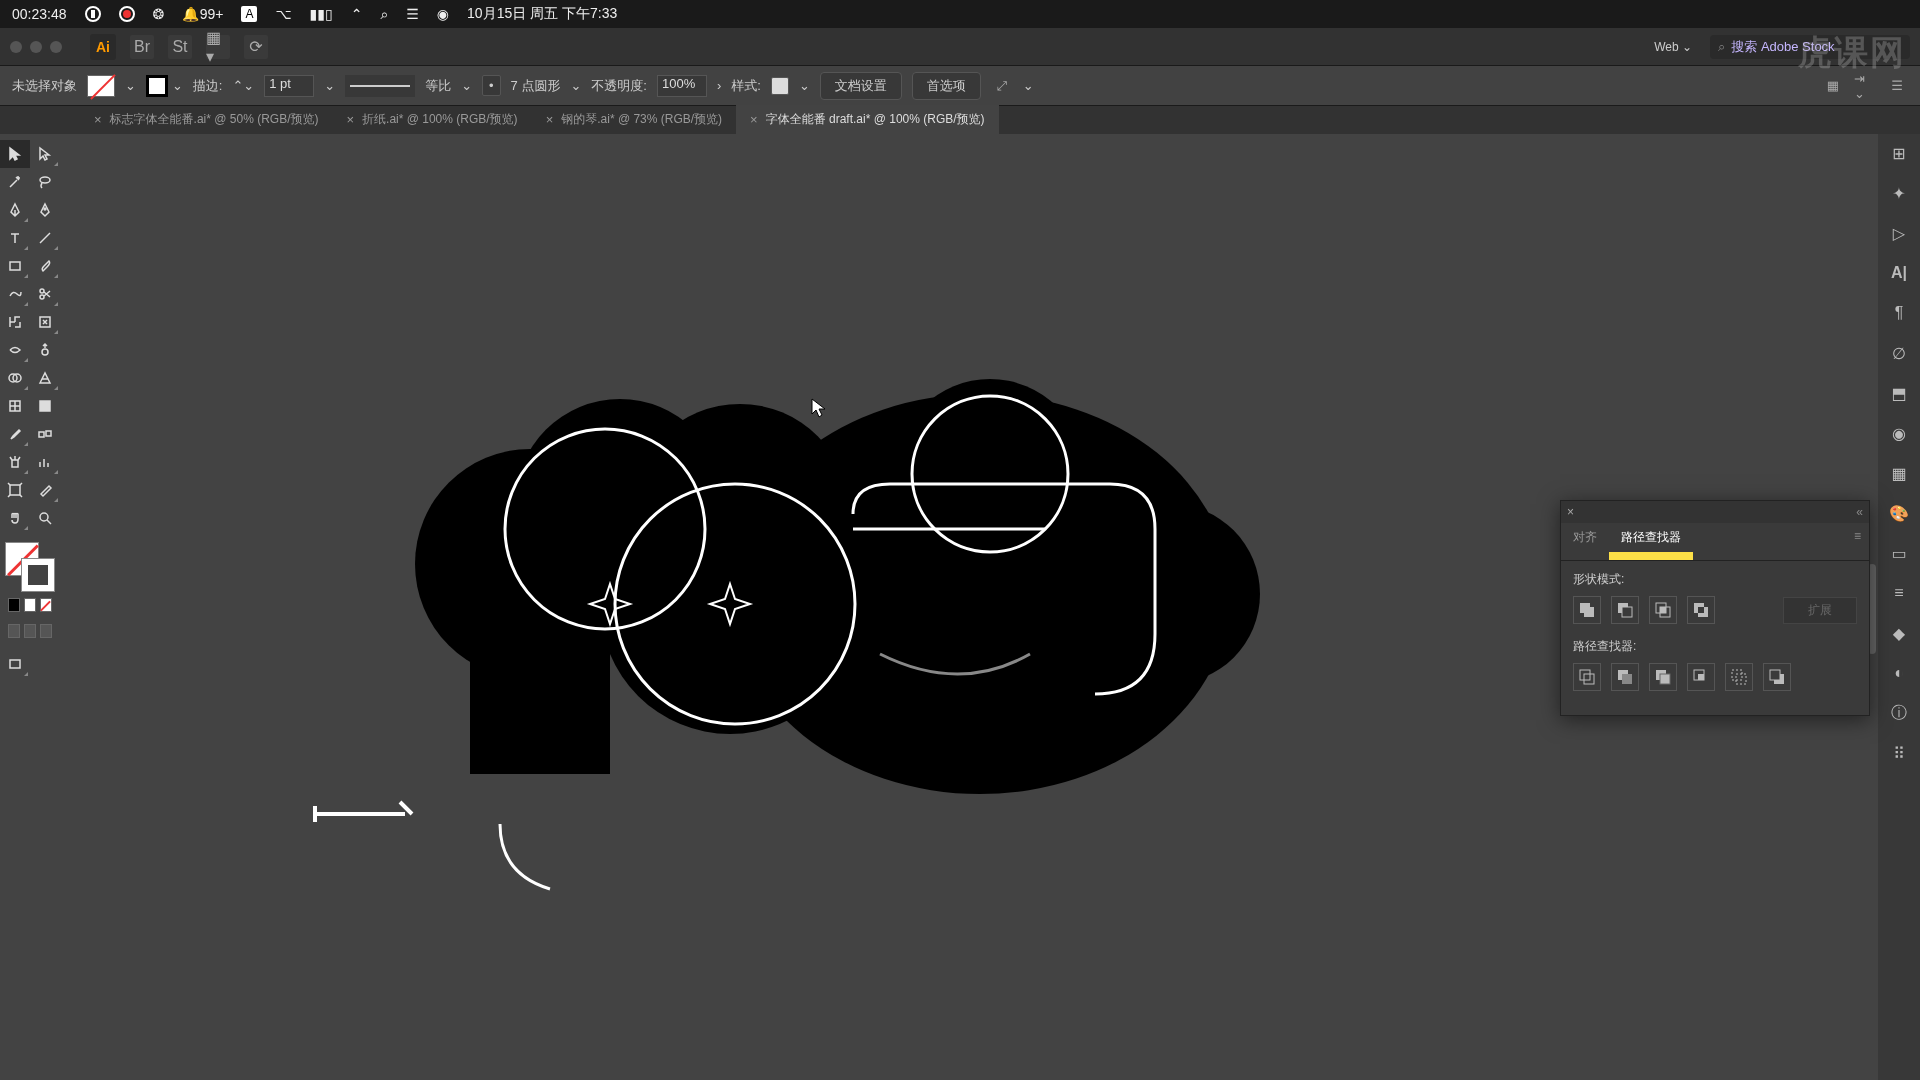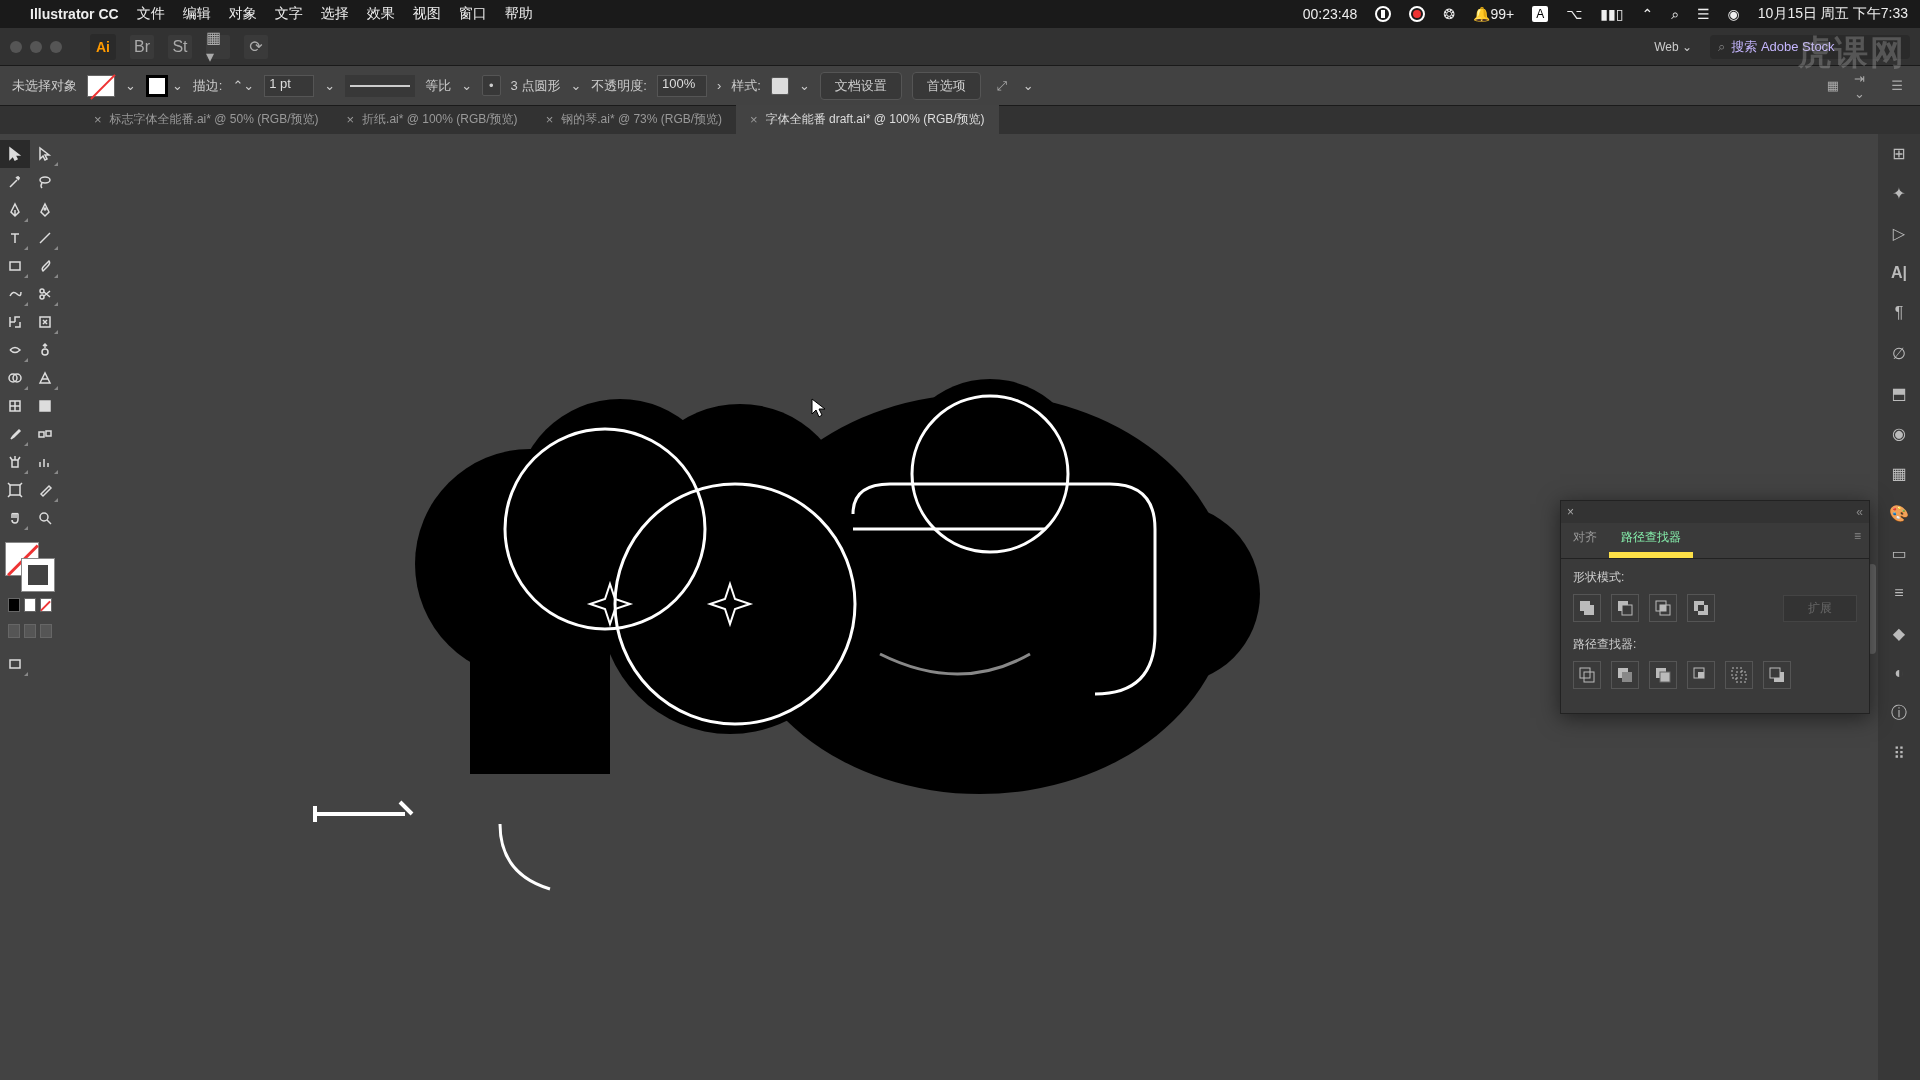--- a/index.html
+++ b/index.html
@@ -73,51 +73,38 @@
 
 .right-rail { width:42px; background:#383838; display:flex; flex-direction:column; align-items:center; padding-top:6px; gap:14px; color:#bbb; }
 .right-rail div { width:26px; height:26px; display:flex; align-items:center; justify-content:center; font-size:16px; }
 
 
 .panel { position:absolute; right:50px; top:500px; width:310px; background:#3a3a3a; border:1px solid #222; box-shadow:0 4px 20px rgba(0,0,0,.5); font-size:12px; color:#ccc; }
 .panel-hdr { height:22px; display:flex; align-items:center; padding:0 6px; background:#333; }
 .panel-hdr .x { color:#aaa; cursor:pointer; }
 .panel-tabs { display:flex; border-bottom:1px solid #222; }
 .panel-tab { padding:6px 12px; color:#999; }
-.panel-tab.active { color:#86efac; background:#3a3a3a; border-bottom:6px solid #fde047; }
+.panel-tab.active { color:#ffffff; background:#3a3a3a; border-bottom:8px solid #fde047; }
 .panel-body { padding:10px 12px; }
 .pf-label { color:#ccc; margin-bottom:8px; }
 .pf-row { display:flex; gap:10px; align-items:center; margin-bottom:14px; }
 .pf-ico { width:28px; height:28px; border:1px solid #555; display:flex; align-items:center; justify-content:center; background:#3a3a3a; }
 .pf-ico svg { width:20px; height:20px; }
 .expand-btn { margin-left:auto; padding:4px 24px; background:#333; border:1px solid #444; color:#666; }
 
 .cursor { position:absolute; left:750px; top:263px; pointer-events:none; }
 .cursor svg { width:18px; height:22px; }
 
 .watermark { position:absolute; right:14px; top:30px; font-size:34px; color:rgba(200,200,200,.28); font-weight:700; letter-spacing:2px; font-family:Liberation Mono, monospace; }
 .scroll-handle { position:absolute; right:2px; top:430px; width:8px; height:90px; background:#666; border-radius:4px; }
 </style>
 </head>
 <body>
 
 <div class="menubar">
-  <div class="menubar-left">
-    <span class="apple"></span>
-    <span class="app-name">Illustrator CC</span>
-    <span>文件</span>
-    <span>编辑</span>
-    <span>对象</span>
-    <span>文字</span>
-    <span>选择</span>
-    <span>效果</span>
-    <span>视图</span>
-    <span>窗口</span>
-    <span>帮助</span>
-  </div>
   <div class="menubar-right">
     <span>00:23:48</span>
     <span class="rec-dot pause"></span>
     <span class="rec-dot red"></span>
     <span>❂</span>
     <span>🔔<span>99+</span></span>
     <span style="background:#fff;color:#000;padding:1px 4px;border-radius:2px;font-size:12px;">A</span>
     <span>⌥</span>
     <span>▮▮▯</span>
     <span>⌃</span>
@@ -159,21 +146,21 @@
       <span>⌄</span>
     </span>
   <span>描边:</span>
   <span>⌃⌄</span>
   <span class="num-in">1 pt</span>
     <span>⌄</span>
   <span class="line-prev"></span>
   <span>等比</span>
     <span>⌄</span>
   <span class="mini-dd">•</span>
-  <span>3 点圆形</span>
+  <span>7 点圆形</span>
     <span>⌄</span>
   <span>不透明度:</span>
   <span class="num-in">100%</span>
   <span>›</span>
   <span>样式:</span>
   <span class="mini-dd" style="background:#ddd;width:18px;height:18px;"></span>
     <span>⌄</span>
   <span class="btn-dark">文档设置</span>
   <span class="btn-dark">首选项</span>
   <span class="ico-btn">⤢</span>

